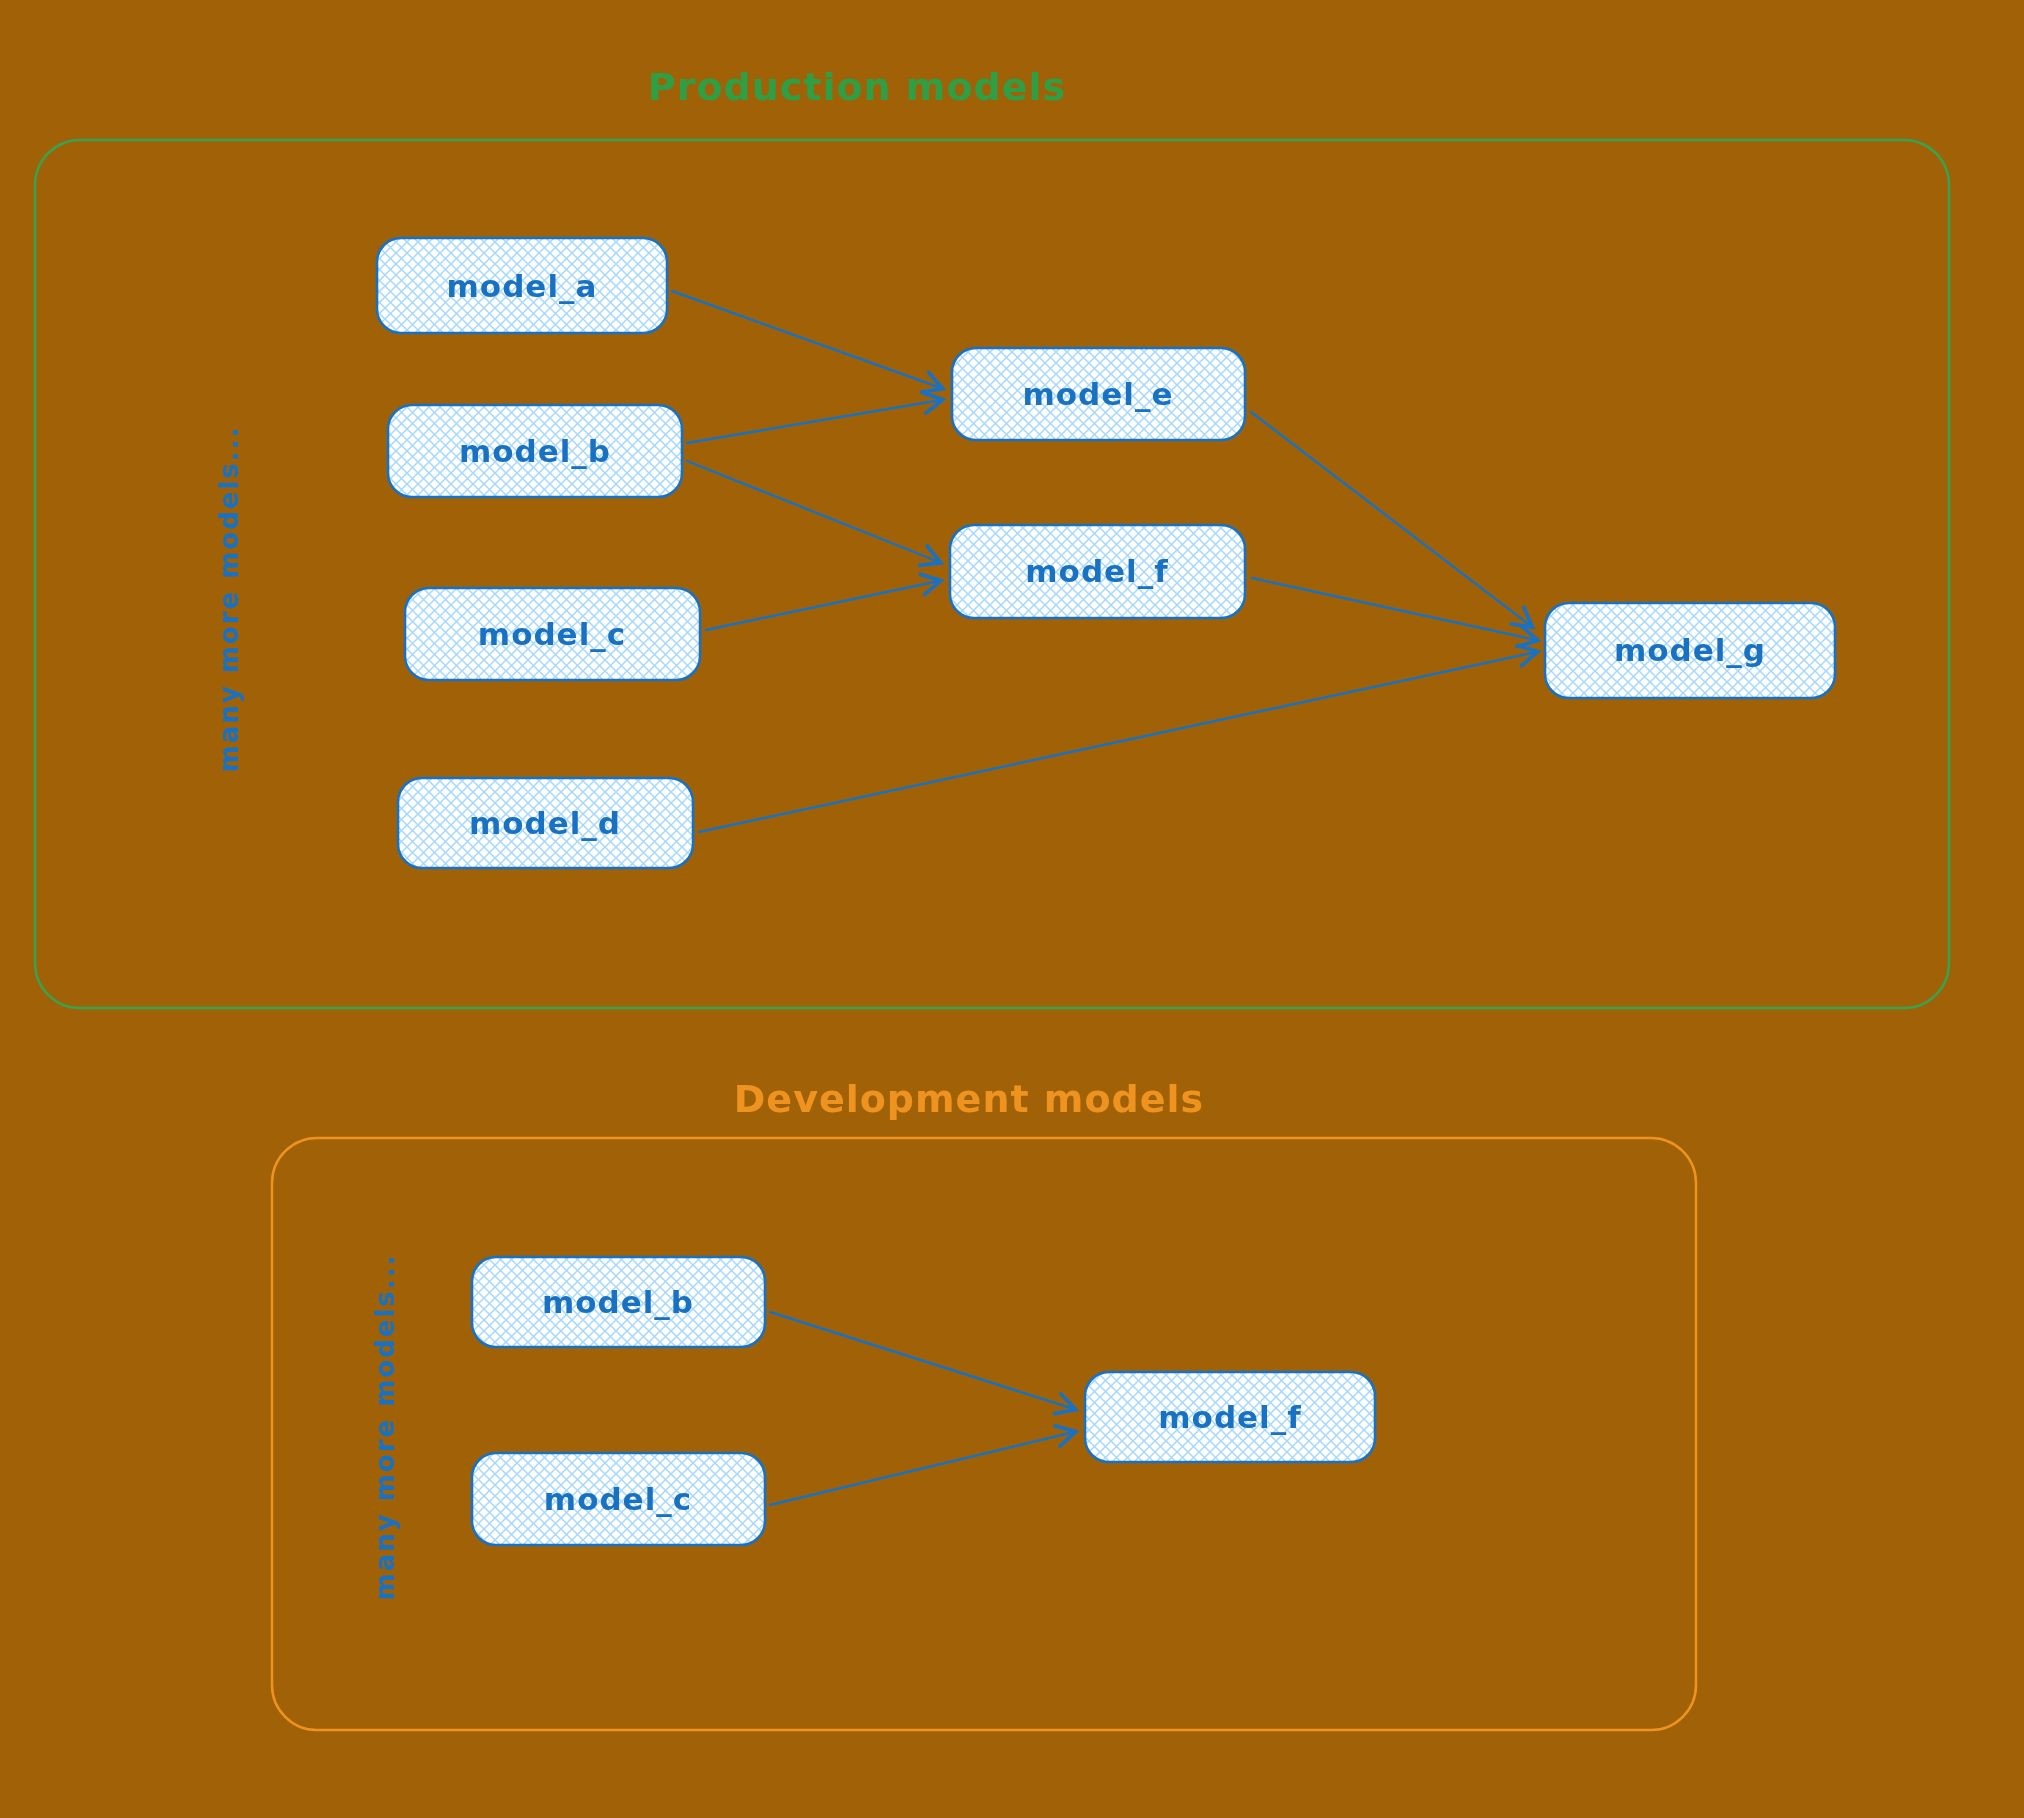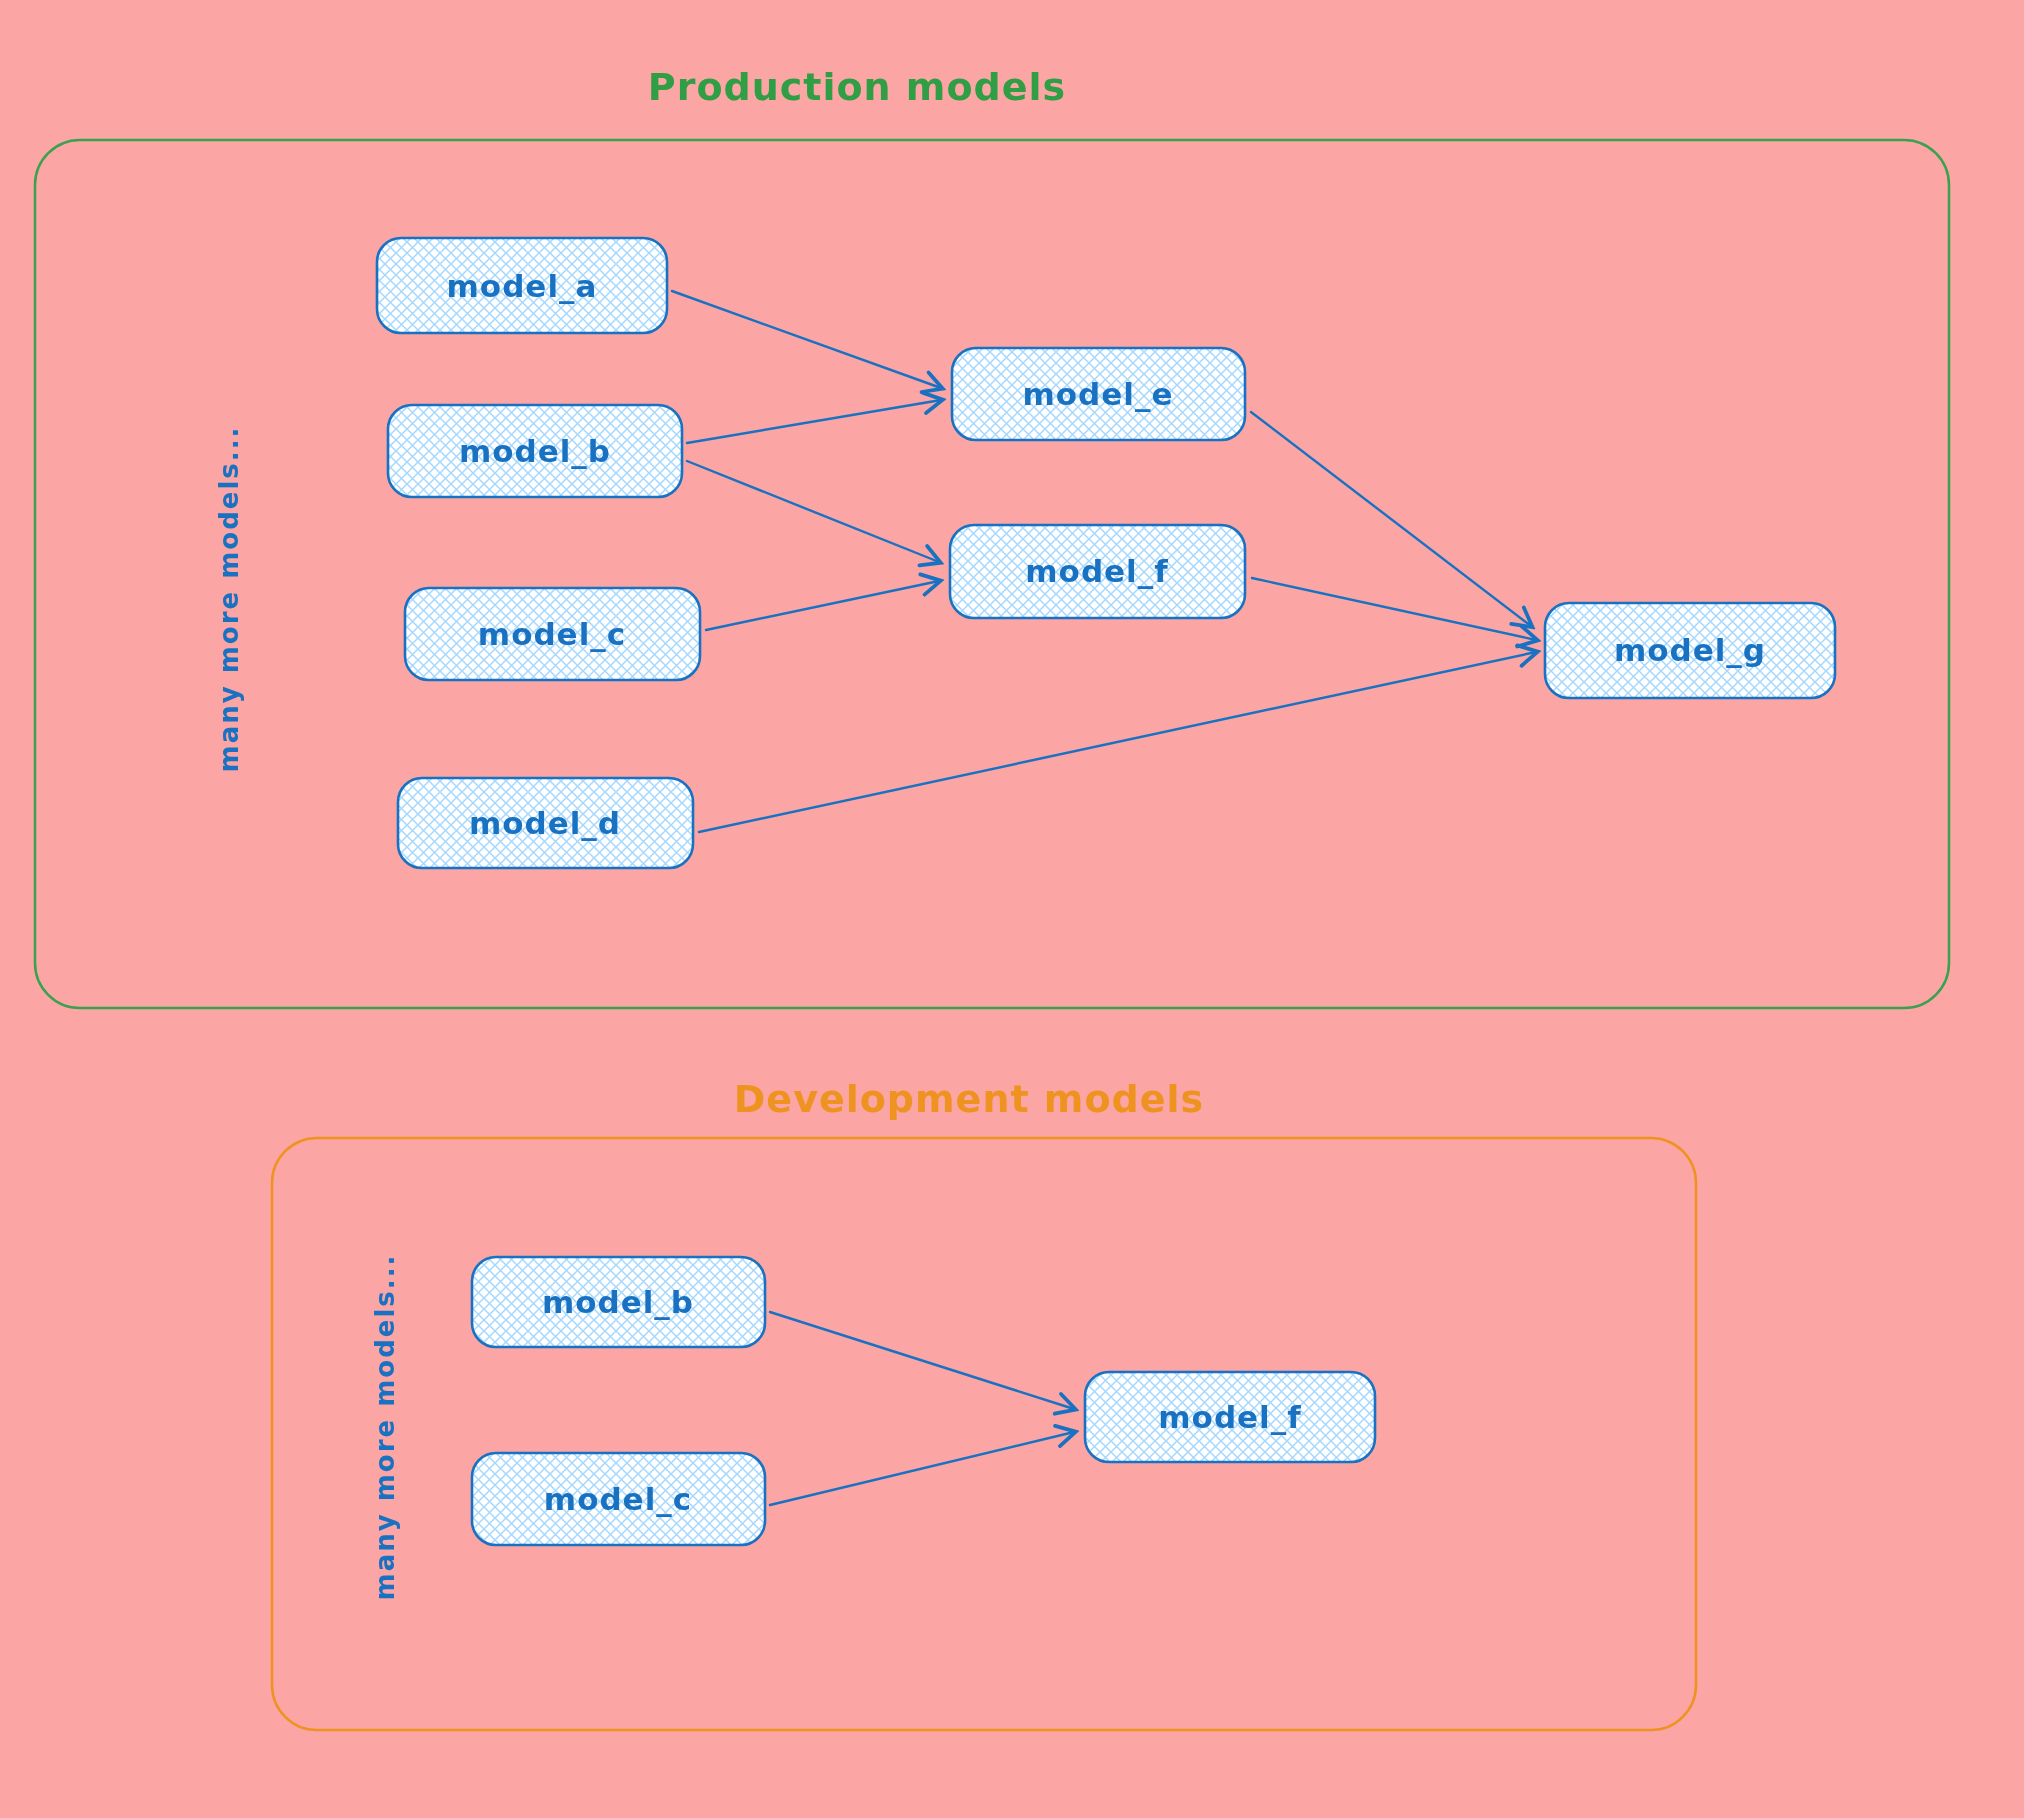--- a/index.html
+++ b/index.html
@@ -4,21 +4,21 @@
 <style>
   html, body {
     margin: 0;
     padding: 0;
     background: #ffffff;
   }
   .canvas {
     position: relative;
     width: 2024px;
     height: 1818px;
-    background: #fca5a5;
+    background: #a16207;
     font-family: "DejaVu Sans", sans-serif;
   }
   svg { display: block; }
 
   .section-title {
     font-size: 38px;
     font-weight: 700;
     letter-spacing: 1px;
   }
   .title-production { fill: #2f9e44; }

